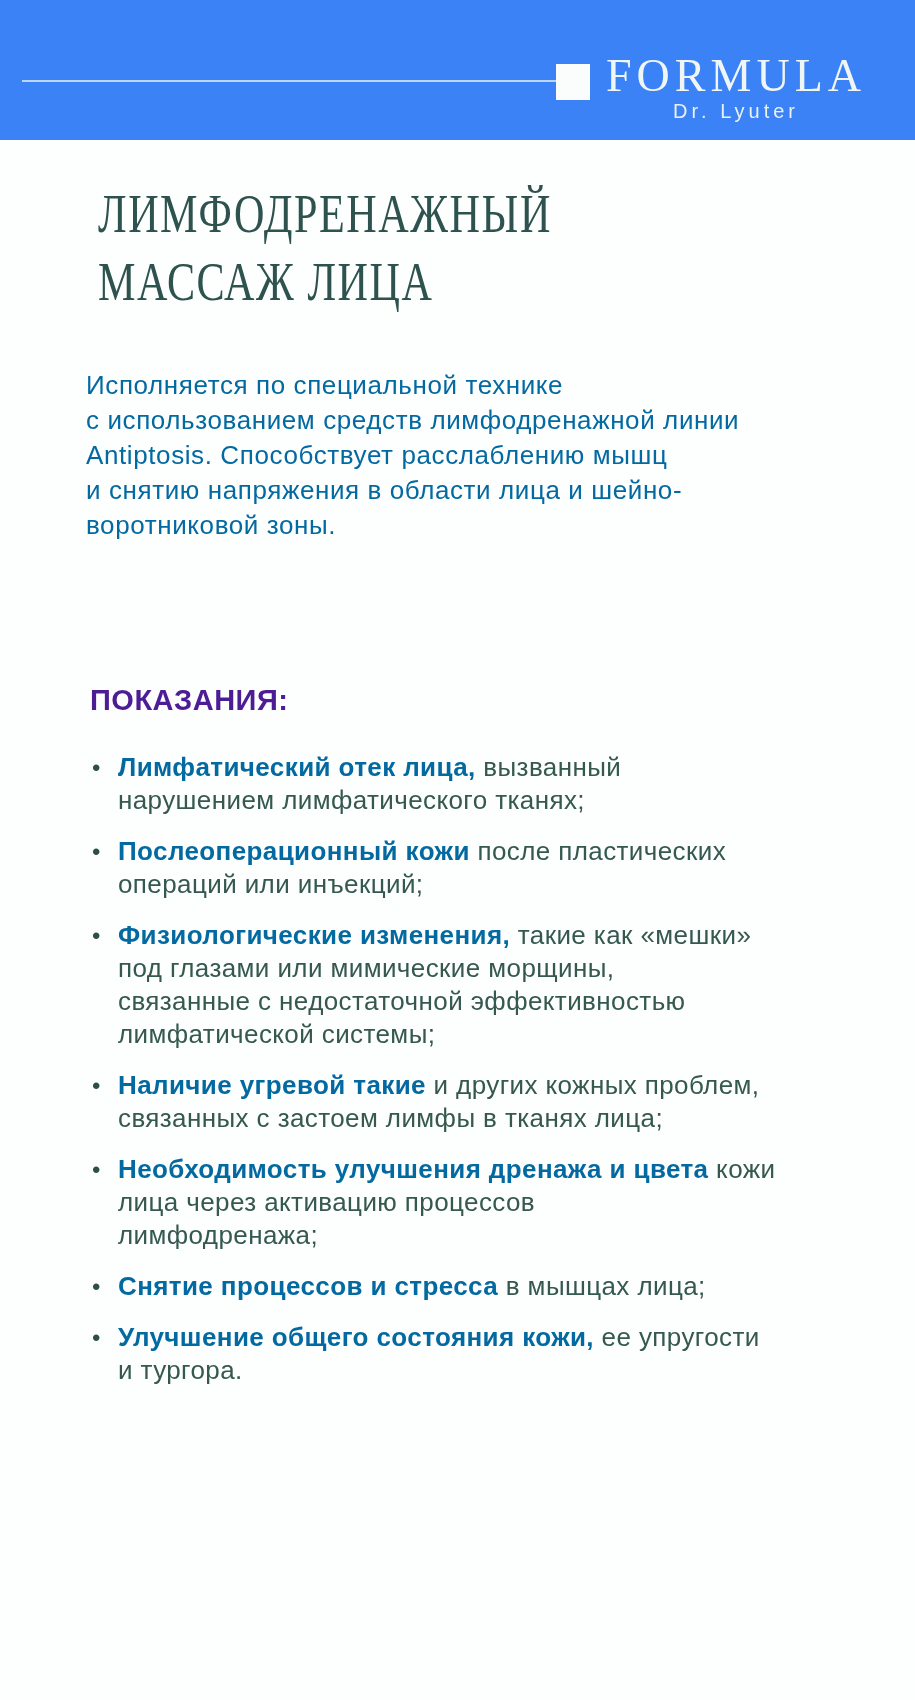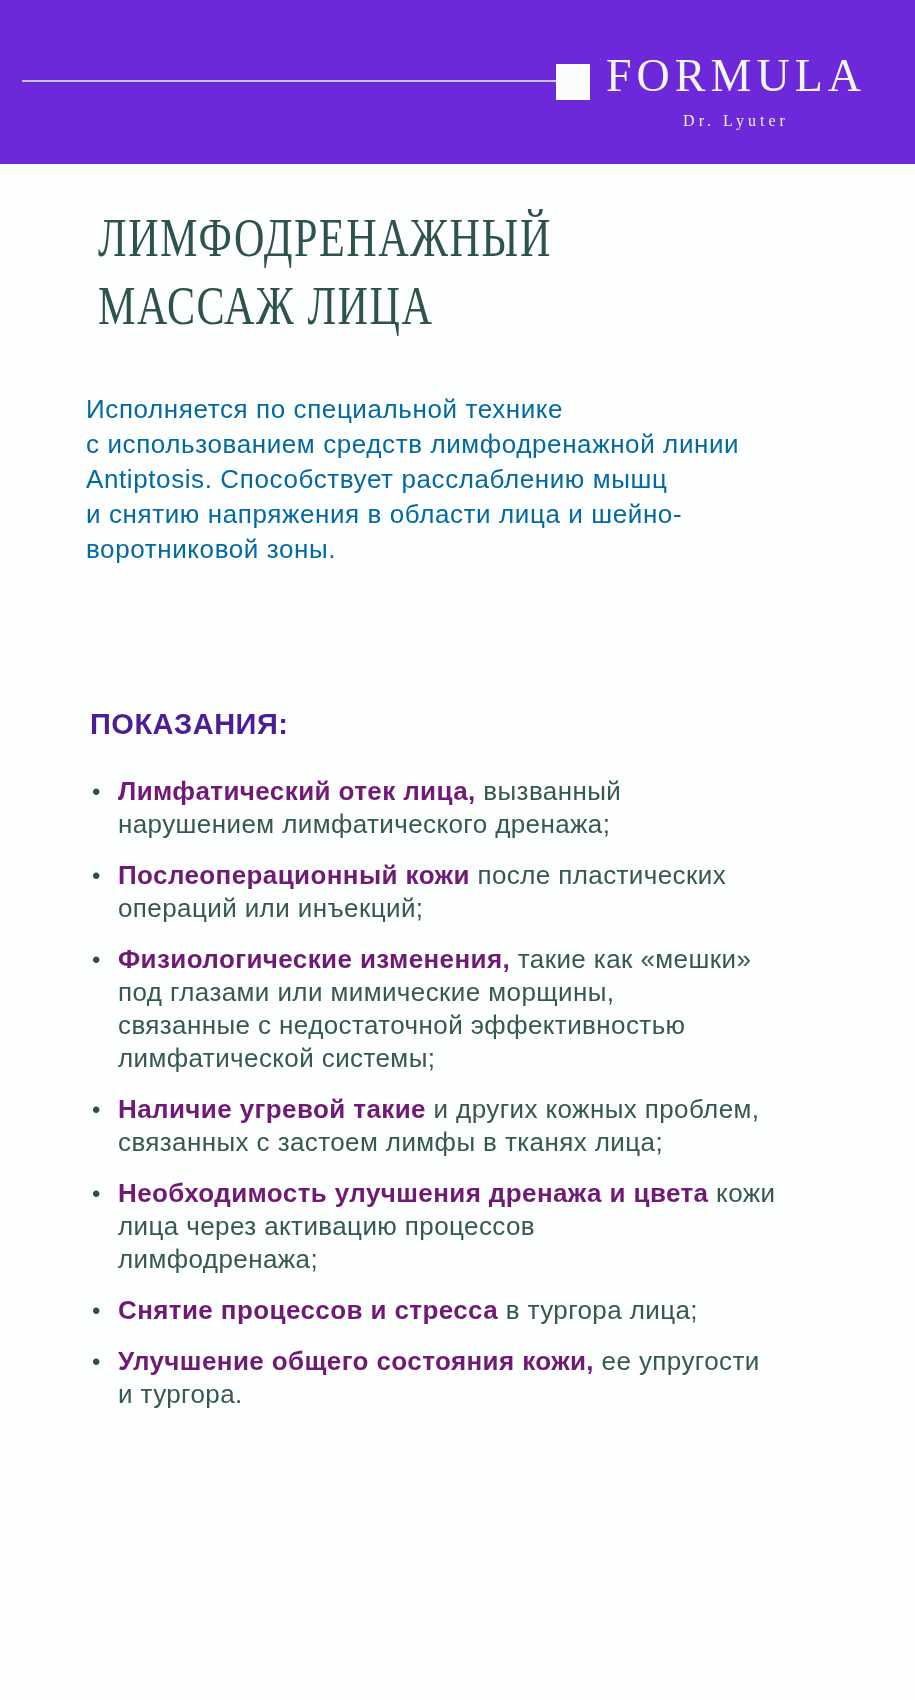--- a/index.html
+++ b/index.html
@@ -12,22 +12,22 @@
     position: relative;
     width: 915px;
     height: 1700px;
     background: #fdfefe;
     overflow: hidden;
   }
   
   .header {
     position: relative;
     width: 100%;
-    height: 164px;
-    background: #6d28d9;
+    height: 140px;
+    background: #3b82f6;
   }
   .header-rule {
     position: absolute;
     left: 22px;
     top: 80px;
     width: 534px;
     height: 2px;
     background: rgba(226, 238, 236, 0.78);
   }
   .brand-square {
@@ -48,23 +48,23 @@
   }
   .brand-name {
     font-family: "Liberation Serif", serif;
     font-weight: 400;
     font-size: 46px;
     line-height: 48px;
     letter-spacing: 5px;
     white-space: nowrap;
   }
   .brand-sub {
-    margin-top: 12px;
-    font-family: Liberation Serif, serif;
-    font-size: 16px;
+    margin-top: 0;
+    font-family: Liberation Sans, sans-serif;
+    font-size: 20px;
     letter-spacing: 4px;
     color: #e9f1f0;
     white-space: nowrap;
   }
   
   .content {
     padding: 0 91px 0 86px;
     margin-top: 40px;
   }
   .page-title {
@@ -114,21 +114,21 @@
     margin-left: 6px;
     font-size: 24px;
     color: #2c4f49;
   }
   .item-text {
     flex: 1;
     white-space: pre-line;
   }
   .item-text b {
     font-weight: bold;
-    color: #701a75;
+    color: #0369a1;
   }
 </style>
 </head>
 <body>
 
 <div class="page">
 
   <header class="header">
     <div class="header-rule"></div>
     <div class="brand-square"></div>
@@ -148,21 +148,21 @@
 Antiptosis. Способствует расслаблению мышц
 и снятию напряжения в области лица и шейно-
 воротниковой зоны.</p>
 
     <h2 class="section-heading">ПОКАЗАНИЯ:</h2>
 
     <ul class="bullets">
       <li class="bullet-item">
         <span class="bullet-dot">•</span>
         <span class="item-text"><b>Лимфатический отек лица,</b><span> вызванный
-нарушением лимфатического дренажа;</span></span>
+нарушением лимфатического тканях;</span></span>
       </li>
       <li class="bullet-item">
         <span class="bullet-dot">•</span>
         <span class="item-text"><b>Послеоперационный кожи</b><span> после пластических
 операций или инъекций;</span></span>
       </li>
       <li class="bullet-item">
         <span class="bullet-dot">•</span>
         <span class="item-text"><b>Физиологические изменения,</b><span> такие как «мешки»
 под глазами или мимические морщины,
@@ -175,21 +175,21 @@
 связанных с застоем лимфы в тканях лица;</span></span>
       </li>
       <li class="bullet-item">
         <span class="bullet-dot">•</span>
         <span class="item-text"><b>Необходимость улучшения дренажа и цвета</b><span> кожи
 лица через активацию процессов
 лимфодренажа;</span></span>
       </li>
       <li class="bullet-item">
         <span class="bullet-dot">•</span>
-        <span class="item-text"><b>Снятие процессов и стресса</b><span> в тургора лица;</span></span>
+        <span class="item-text"><b>Снятие процессов и стресса</b><span> в мышцах лица;</span></span>
       </li>
       <li class="bullet-item">
         <span class="bullet-dot">•</span>
         <span class="item-text"><b>Улучшение общего состояния кожи,</b><span> ее упругости
 и тургора.</span></span>
       </li>
     </ul>
 
   </main>
 </div>

